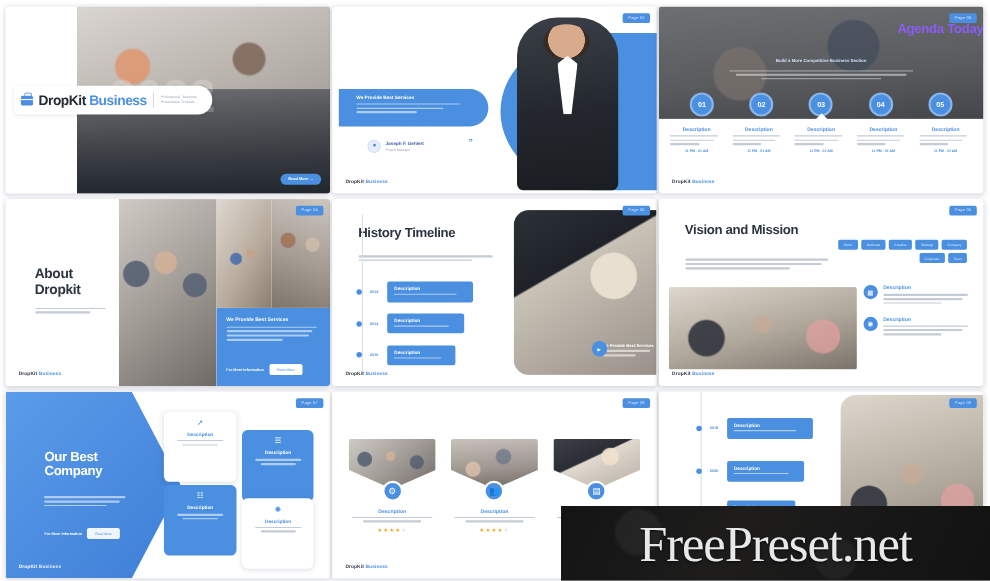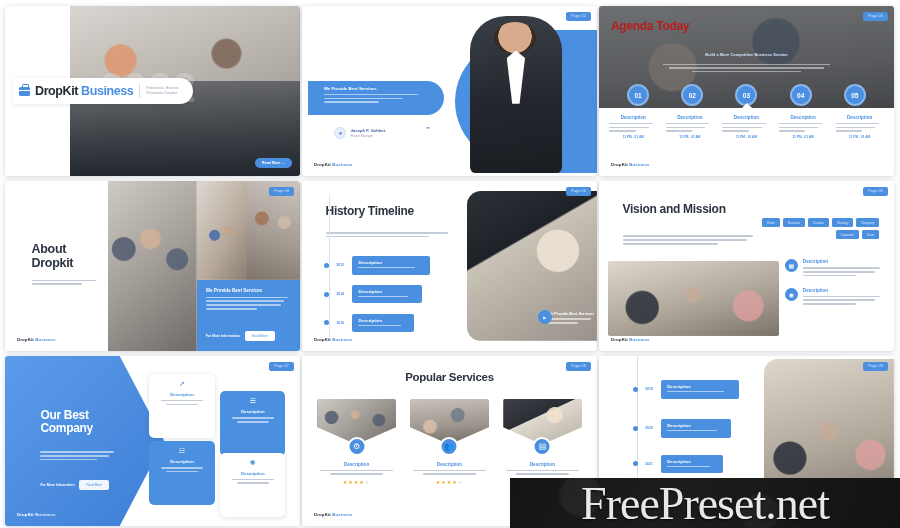--- a/index.html
+++ b/index.html
@@ -138,21 +138,21 @@
   .s2 .av { width:12px; height:12px; border-radius:50%; background:#e6eefb; border:1px solid #cfe0f7;
     display:flex; align-items:center; justify-content:center; color:#4a8fe0; font-size:6px; }
   .s2 .nm { margin-left:4px; }
   .s2 .nm b { display:block; font-size:4.2px; color:#3f5ea8; }
   .s2 .nm i { display:block; font-size:3.1px; color:#9aa3b0; font-style:normal; margin-top:1px;}
   .s2 .quote { position:absolute; left:42%; top:71%; font-size:8px; color:#4a8fe0; font-weight:bold; line-height:.8;}
 
   
   .s3 .hero { position:absolute; left:0; top:0; right:0; height:60%; }
   .s3 .heroveil { position:absolute; inset:0; background:rgba(35,43,54,.55); }
-  .s3 h1 { position:absolute; left:12px; right:0; top:8%; text-align:left; color:#b91c1c; font-size:12px; z-index:6; }
+  .s3 h1 { position:absolute; left:12px; right:0; top:8%; text-align:right; color:#8b5cf6; font-size:12px; z-index:6; }
   .s3 .subttl { position:absolute; left:18%; right:18%; top:27%; text-align:center; color:#cfe0f7; font-size:4px; font-weight:bold; z-index:6;}
   .s3 .subtxt { position:absolute; left:20%; right:20%; top:34%; z-index:6; }
   .s3 .subtxt span { height:1.5px; background:rgba(255,255,255,.45); display:block; margin:0 auto 2px; }
   .s3 .steps { position:absolute; left:0; right:0; top:46%; display:flex; justify-content:space-around; padding:0 12px; z-index:8; }
   .s3 .step { width:22px; height:22px; background:#4a8fe0; border:2px solid rgba(255,255,255,.35);
     color:#fff; font-size:6.5px; font-weight:bold; }
   .s3 .notch { position:absolute; left:50%; top:57%; width:0; height:0;
     border-left:6px solid transparent; border-right:6px solid transparent; border-bottom:6px solid #fff;
     transform:translateX(-50%); z-index:9; }
   .s3 .cols { position:absolute; left:0; right:0; top:64%; display:flex; justify-content:space-around; padding:0 6px; }
@@ -231,21 +231,21 @@
     clip-path:polygon(0 0,100% 0,100% 62%,50% 100%,0 62%); position:relative; }
   .s8 .cic { width:19px; height:19px; background:#4a8fe0; color:#fff; font-size:8px;
     position:absolute; left:50%; transform:translateX(-50%); top:38px; z-index:5;
     border:2px solid #fff; }
   .s8 .ch { color:#4a8fe0; font-size:4.6px; font-weight:bold; margin-top:17px; margin-bottom:3px; }
   .s8 .stars { color:#f0a92b; font-size:5px; letter-spacing:1px; margin-top:4px; }
   .s8 .stars .off { color:#dfe3e8; }
 
   
   .wm {
-    position:absolute; right:0; bottom:0; width:390px; height:50px; z-index:90;
+    position:absolute; right:0; bottom:0; width:390px; height:68px; z-index:90;
     background:
       radial-gradient(circle at 18% 35%, rgba(255,255,255,.05) 0 6%, transparent 7%),
       radial-gradient(circle at 64% 70%, rgba(255,255,255,.04) 0 7%, transparent 8%),
       linear-gradient(115deg,#141414 0%,#1e1d1c 40%,#121212 100%);
     display:flex; align-items:center; justify-content:center;
   }
   .wm span {
     font-family:"Liberation Serif", serif;
     font-size:46px; color:#e8e8e8; letter-spacing:-1px;
     text-shadow:0 1px 2px rgba(0,0,0,.8);
@@ -553,21 +553,20 @@
       </div>
     </div>
     <div class="pagebadge">Page 07</div>
     <div class="footer">
       <span class="k" style="color:#ffffff">DropKit</span><span class="b" style="color:#e3eefc">Business</span>
     </div>
   </div>
 
   <div class="slide s8">
     <div class="pagebadge">Page 08</div>
-    <h1 class="t">Popular Services</h1>
     <div class="cards">
       <div class="c">
         <div class="photo ph-meet cimg" style="position:relative"></div>
         <div class="cic circle">⚙</div>
         <div class="ch">Description</div>
         <div class="lorem">
             <span style="width:92%;margin:0 auto 2px"></span>
             <span style="width:66%;margin:0 auto 2px"></span>
           </div>
         <div class="stars">★★★★<span class="off">★</span></div>

